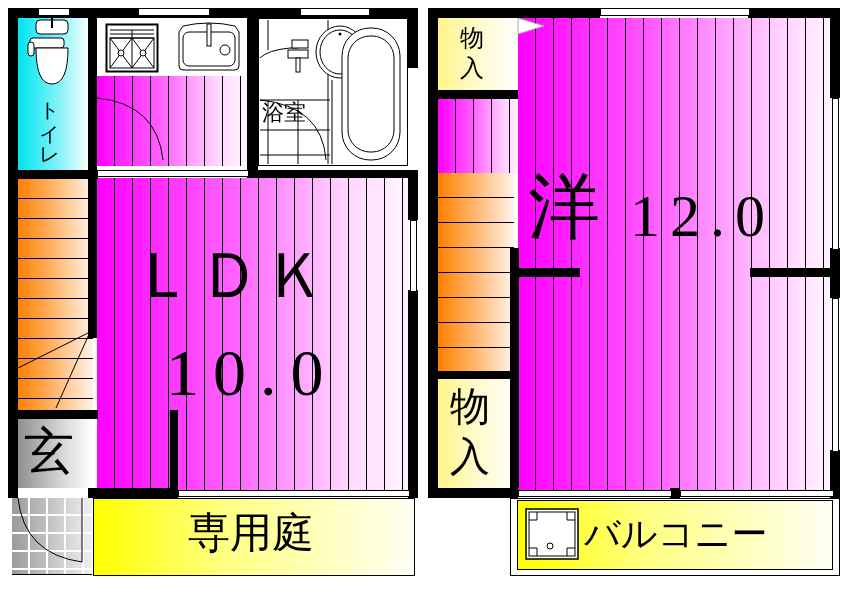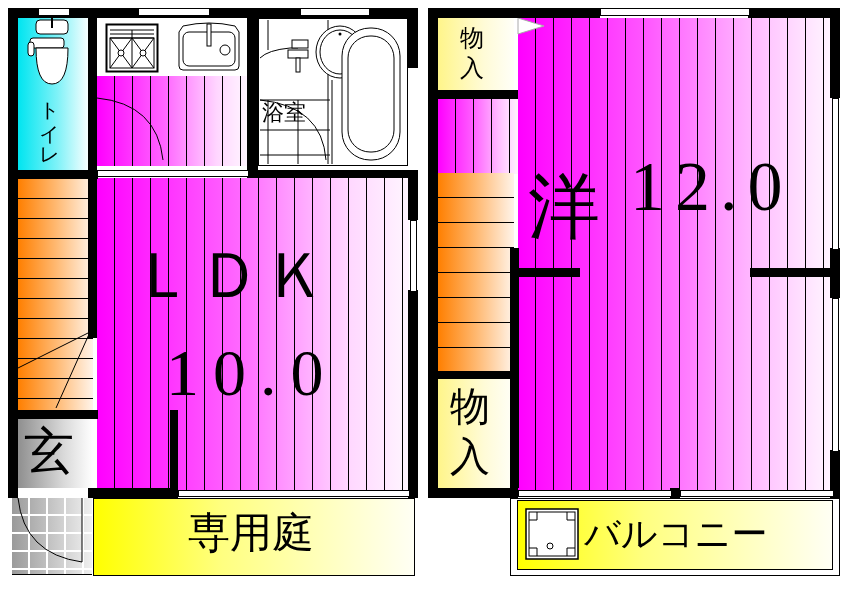--- a/index.html
+++ b/index.html
@@ -155,21 +155,21 @@
   <svg style="left:518px;top:382px;" width="16" height="108" viewBox="0 0 16 108">
     <path d="M0 0 L12 18 L0 34" fill="none" stroke="#fff" stroke-width="2"></path>
     <path d="M0 72 L12 90 L0 106" fill="none" stroke="#fff" stroke-width="2"></path>
   </svg>
 
   <div class="floor2" style="left:518px;top:18px;width:314px;height:472px;"></div>
   <svg style="left:518px;top:18px;" width="30" height="18" viewBox="0 0 30 18">
     <path d="M0 0 L26 8 L0 16 Z" fill="#fff" stroke="#aaa"></path>
   </svg>
   <div class="label" style="left:528px;top:170px;font-size:72px;font-family:'DejaVu Serif',serif;">洋</div>
-  <div class="label" style="left:630px;top:152px;font-size:70px;letter-spacing:10px;font-family:'Liberation Serif',serif;">12.0</div>
+  <div class="label" style="left:630px;top:186px;font-size:60px;letter-spacing:10px;font-family:'Liberation Serif',serif;">12.0</div>
 
   <div class="wall" style="left:428px;top:8px;width:172px;height:10px;"></div>
   <div class="wall" style="left:748px;top:8px;width:92px;height:10px;"></div>
   <div class="wall" style="left:428px;top:8px;width:10px;height:490px;"></div>
   <div class="wall" style="left:830px;top:8px;width:10px;height:90px;"></div>
   <div class="wall" style="left:830px;top:248px;width:10px;height:50px;"></div>
   <div class="wall" style="left:830px;top:450px;width:10px;height:48px;"></div>
   <div class="wall" style="left:428px;top:90px;width:90px;height:9px;"></div>
   <div class="wall" style="left:510px;top:248px;width:9px;height:240px;"></div>
   <div class="wall" style="left:510px;top:268px;width:70px;height:9px;"></div>

